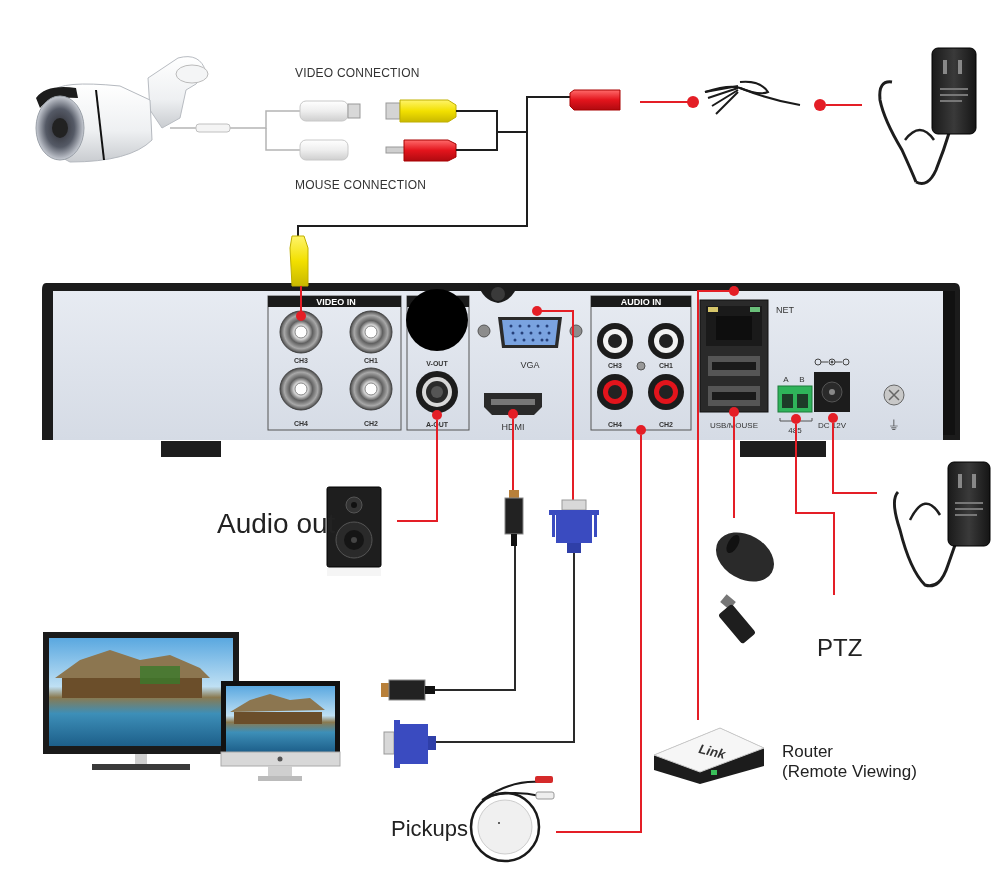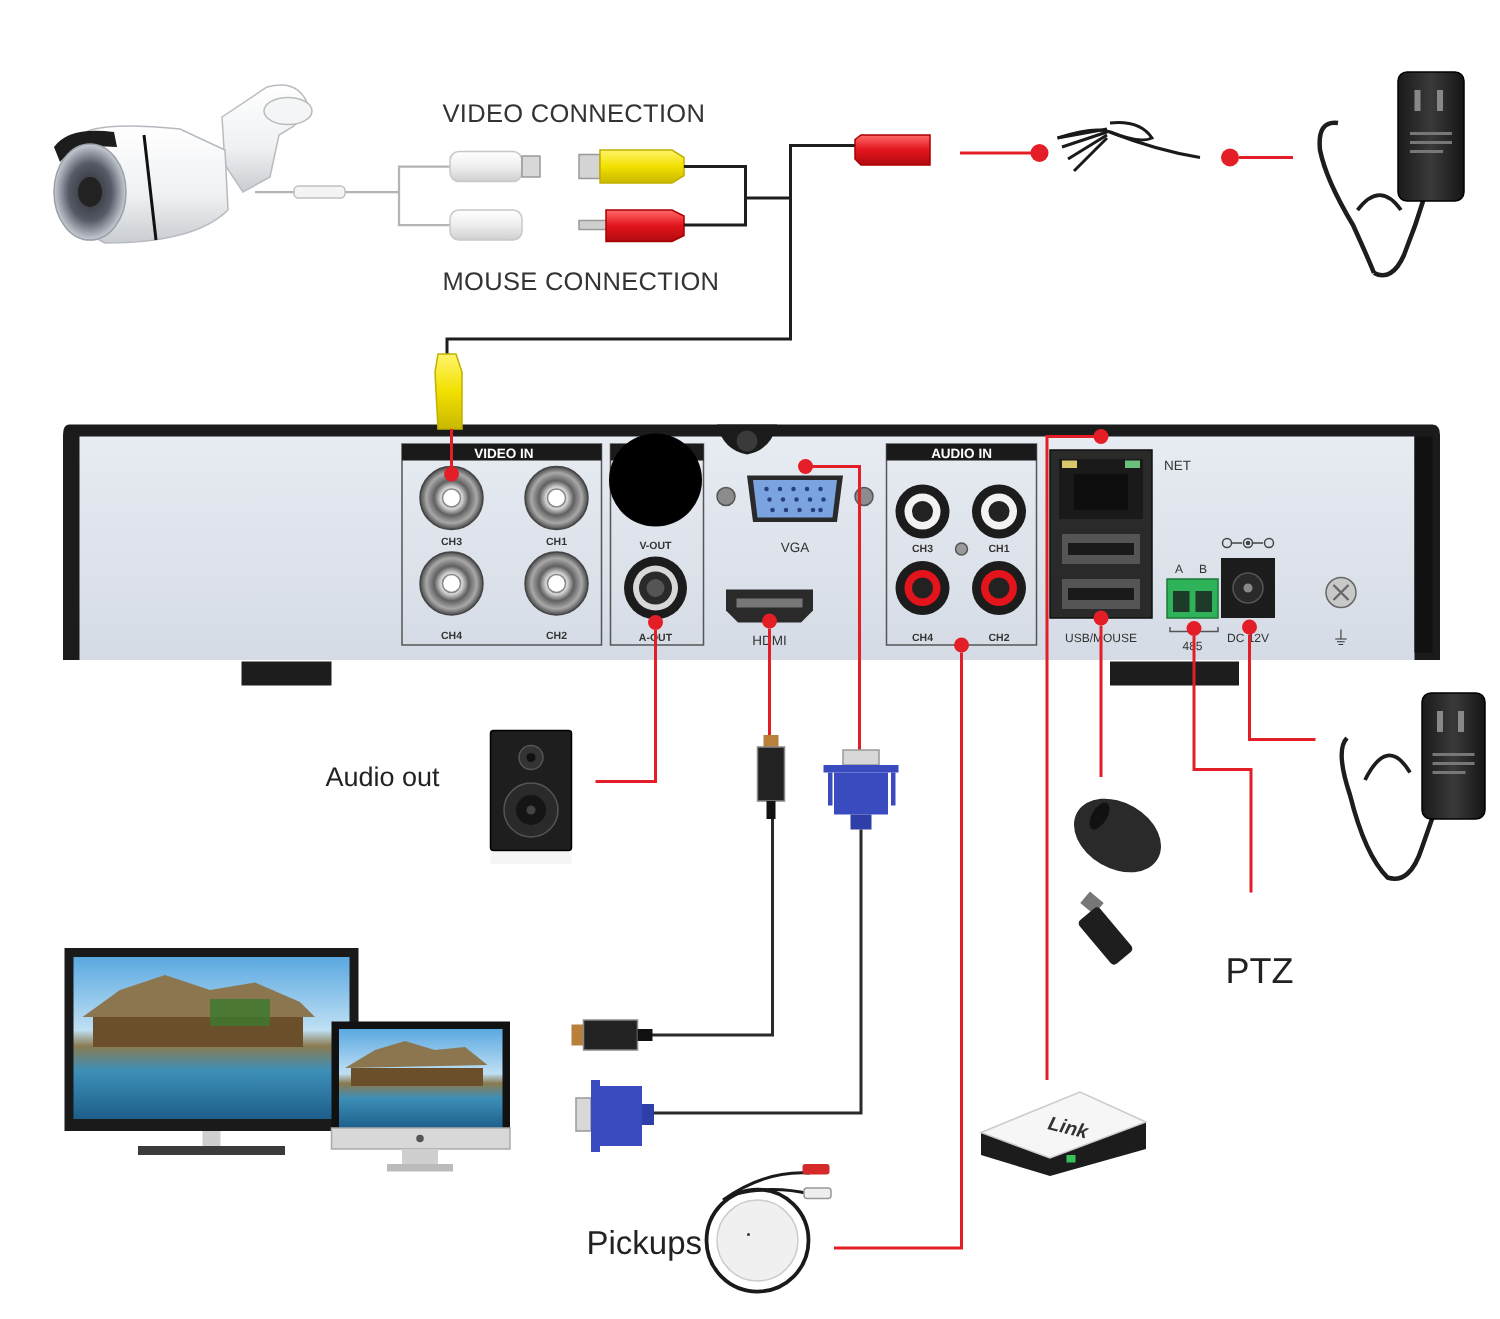--- a/index.html
+++ b/index.html
@@ -1,20 +1,20 @@
 <!DOCTYPE html>
 <html><head>
 <meta charset="utf-8">
 <style>
   html, body { margin: 0; padding: 0; background: #ffffff; }
   body { width: 1000px; height: 879px; position: relative; overflow: hidden; font-family: "Liberation Sans", sans-serif; }
   #stage { position: absolute; left: 0; top: 0; width: 1000px; height: 879px; }
   .lbl { position: absolute; color: #222; font-family: "Liberation Sans", sans-serif; white-space: nowrap; }
-  .lbl-sm { font-size: 17px; color: #333; letter-spacing: 0.2px; }
-  .lbl-md { font-size: 18px; color: #222; }
+  .lbl-sm { font-size: 12px; color: #333; letter-spacing: 0.2px; }
+  .lbl-md { font-size: 28px; color: #222; }
   .lbl-lg { font-size: 24px; color: #222; }
   .lbl-router { font-size: 17px; color: #222; line-height: 20px; }
   .panel-txt { font-family: "Liberation Sans", sans-serif; fill: #333; }
 </style>
 </head>
 <body>
 
 <div id="stage">
 <svg width="1000" height="879" viewBox="0 0 1000 879" xmlns="http://www.w3.org/2000/svg">
   <defs>
@@ -424,14 +424,18 @@
     <rect x="535" y="776" width="18" height="7" rx="2" fill="#d52a2a"></rect>
     <rect x="536" y="792" width="18" height="7" rx="2" fill="#eee" stroke="#999"></rect>
   </g>
 </svg>
 
 
 <div class="lbl lbl-sm" style="left:295px; top:66px;">VIDEO CONNECTION</div>
 <div class="lbl lbl-sm" style="left:295px; top:178px;">MOUSE CONNECTION</div>
 <div class="lbl lbl-md" style="left:217px; top:508px;">Audio out</div>
 <div class="lbl lbl-lg" style="left:817px; top:634px;">PTZ</div>
+<div class="lbl lbl-router" style="left:782px; top:742px;">
+  <div>Router</div>
+  <div>(Remote Viewing)</div>
+</div>
 <div class="lbl lbl-md" style="left:391px; top:816px; font-size:22px;">Pickups</div>
 </div>
 
 </body></html>

